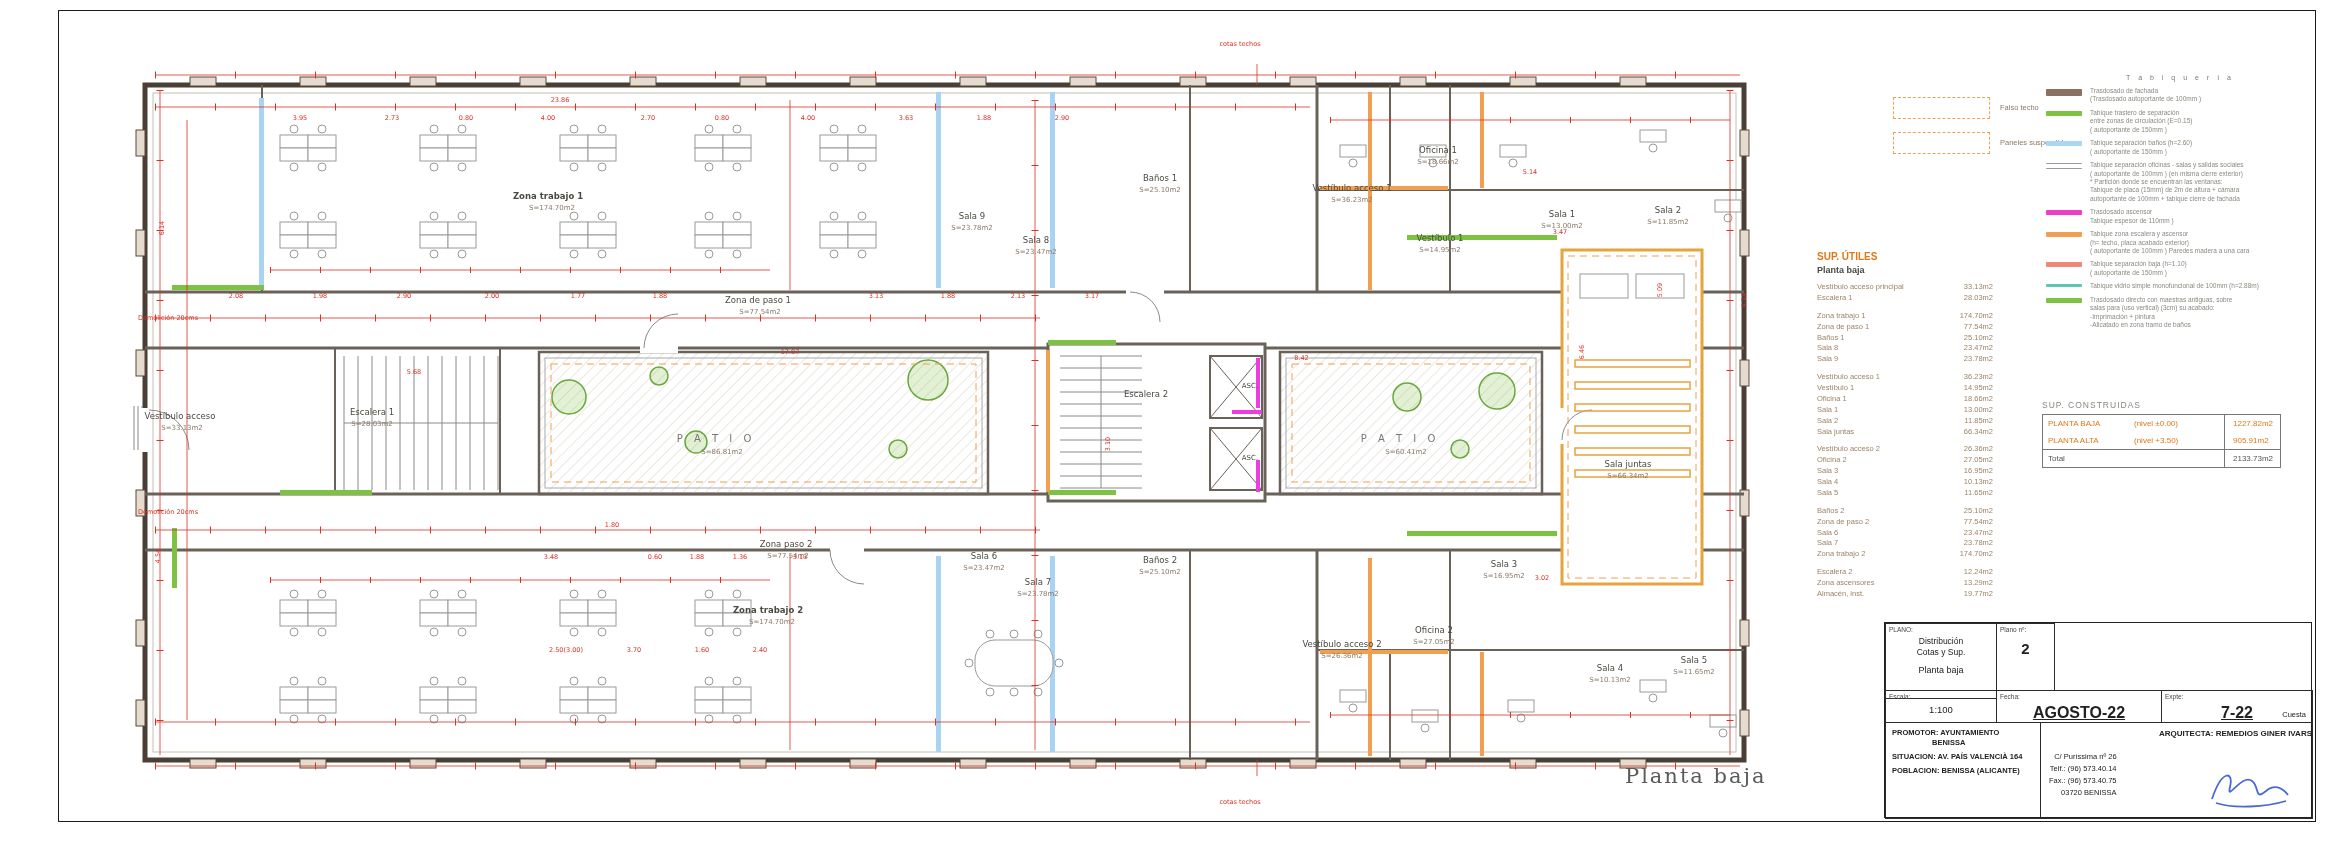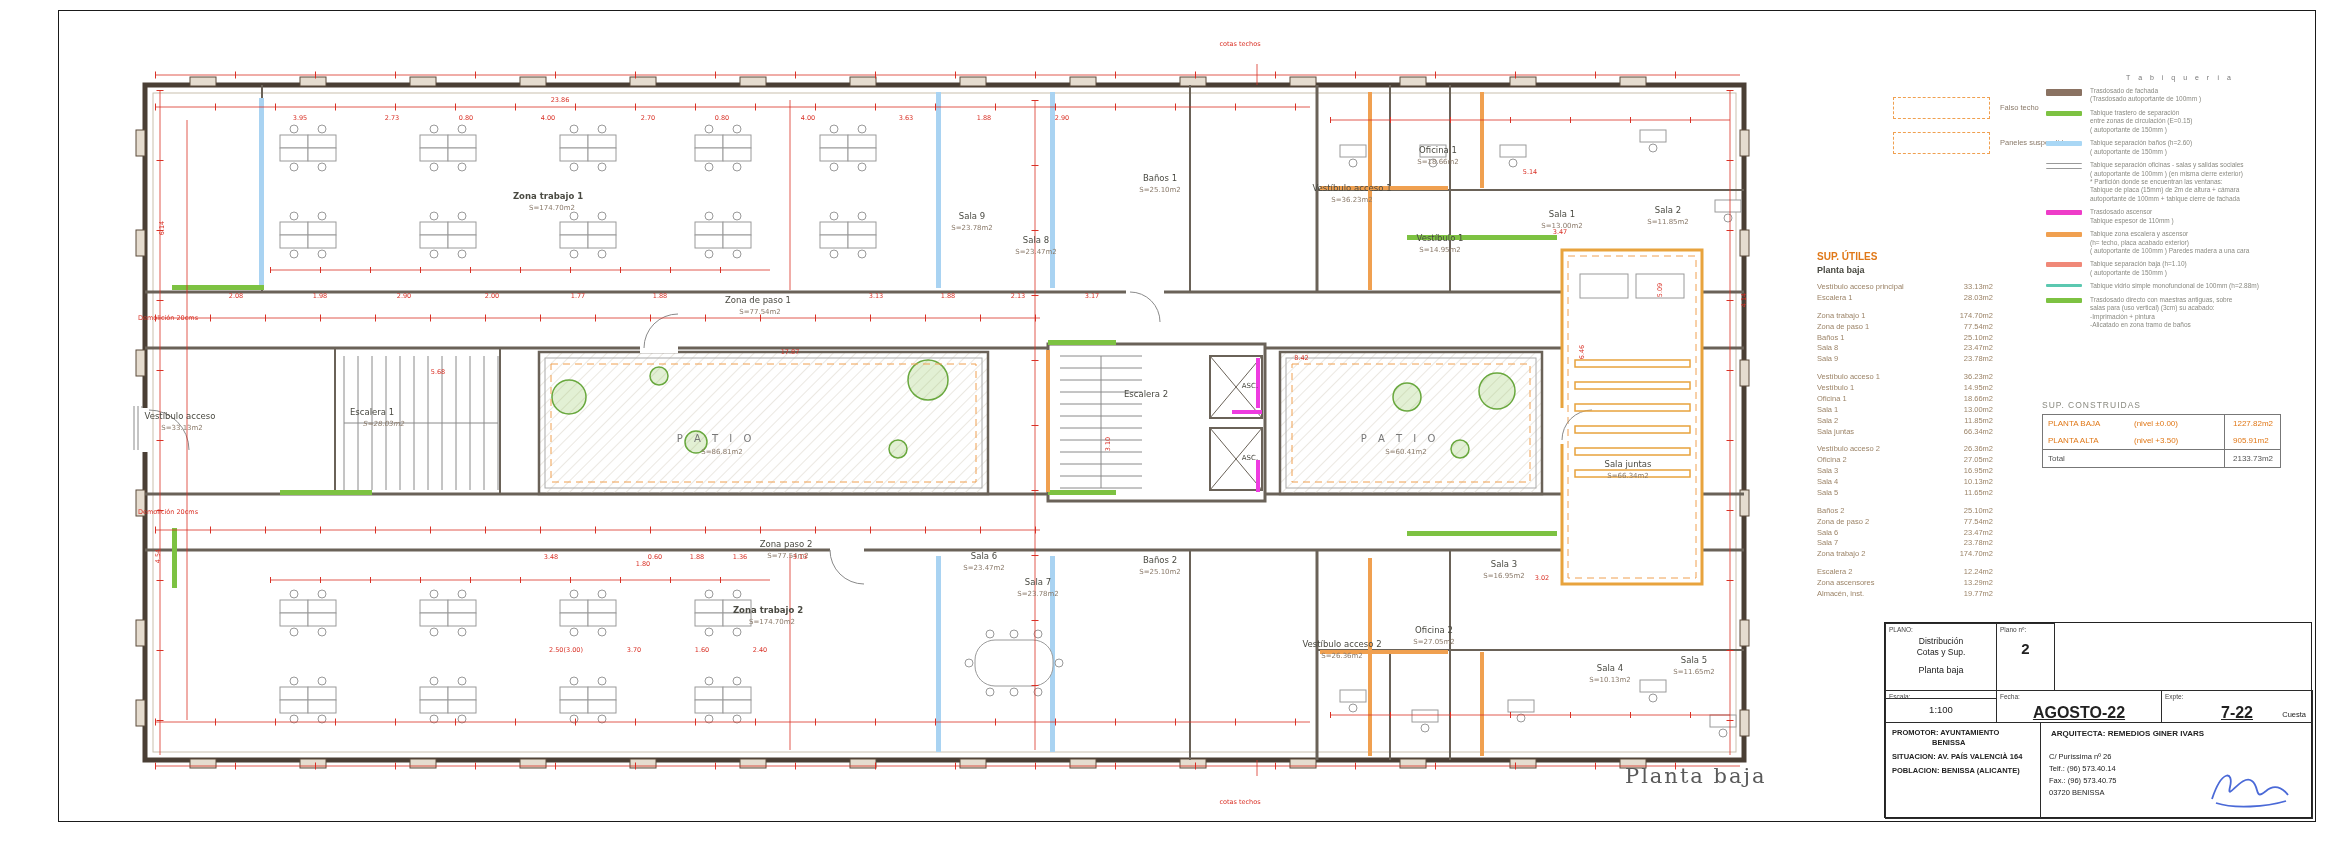--- a/index.html
+++ b/index.html
@@ -54,21 +54,21 @@
   .tblock{position:absolute;left:1884px;top:622px;width:428px;height:196px;border:1.8px solid #222;box-sizing:border-box;}
   .tb{position:absolute;border:1px solid #2b2b2b;box-sizing:border-box;font-size:8px;color:#222;}
   .tb .tag{position:absolute;left:3px;top:2px;font-size:6.5px;color:#444;}
   .c-plano{left:0;top:0;width:112px;height:76px;}
   .c-num{left:111px;top:0;width:59px;height:68px;}
   .c-proj{left:169px;top:0;width:259px;height:68px;}
   .c-escala{left:0;top:67px;width:112px;height:33px;}
   .c-fecha{left:111px;top:67px;width:166px;height:33px;}
   .c-expte{left:276px;top:67px;width:152px;height:33px;}
   .c-prom{left:0;top:99px;width:156px;height:97px;}
-  .c-arq{left:155px;top:99px;width:273px;height:97px;}
+  .c-arq{left:155px;top:99px;width:273px;height:97px;text-align:right;}
   .proj-lines{padding-top:5px;font-weight:bold;font-size:9px;line-height:1.3;text-align:center;}
   .plano-lines{margin-top:12px;font-size:8.5px;line-height:1.35;text-align:center;}
   .plano-name{margin-top:6px;font-size:9px;text-align:center;}
   .big-num{margin-top:16px;text-align:center;font-size:15px;font-weight:bold;}
   .mid-val{margin-top:13px;text-align:center;font-size:9.5px;}
   .mid-val.b{font-weight:bold;font-size:16px;text-decoration:underline;}
   .expte-sub{position:absolute;right:6px;bottom:3px;font-size:7.5px;}
   .prom-line{font-size:7.5px;font-weight:bold;margin:5px 0 0 6px;}
   .prom-line.ind{margin-left:46px;margin-top:1px;}
   .arq-name{font-size:8px;font-weight:bold;margin:6px 0 0 10px;}
@@ -356,21 +356,21 @@
     <div class="pl area" style="left: 1668px; top: 222px;">S=11.85m2</div>
     <div class="pl room" style="left: 1628px; top: 464px;">Sala juntas</div>
     <div class="pl area" style="left: 1628px; top: 476px;">S=66.34m2</div>
     <div class="pl patio" style="left: 716px; top: 438px;">P A T I O</div>
     <div class="pl area" style="left: 722px; top: 452px;">S=86.81m2</div>
     <div class="pl patio" style="left: 1400px; top: 438px;">P A T I O</div>
     <div class="pl area" style="left: 1406px; top: 452px;">S=60.41m2</div>
     <div class="pl room" style="left: 180px; top: 416px;">Vestíbulo acceso</div>
     <div class="pl area" style="left: 182px; top: 428px;">S=33.13m2</div>
     <div class="pl room" style="left: 372px; top: 412px;">Escalera 1</div>
-    <div class="pl area" style="left: 384px; top: 424px; font-style: italic;">S=28.03m2</div>
+    <div class="pl area" style="left: 372px; top: 424px;">S=28.03m2</div>
     <div class="pl room" style="left: 1146px; top: 394px;">Escalera 2</div>
     <div class="pl room" style="left: 1250px; top: 386px; font-size: 7px;">ASC.</div>
     <div class="pl room" style="left: 1250px; top: 458px; font-size: 7px;">ASC.</div>
     <div class="pl room bold" style="left: 768px; top: 610px;">Zona trabajo 2</div>
     <div class="pl area" style="left: 772px; top: 622px;">S=174.70m2</div>
     <div class="pl room" style="left: 786px; top: 544px;">Zona paso 2</div>
     <div class="pl area" style="left: 788px; top: 556px;">S=77.54m2</div>
     <div class="pl room" style="left: 984px; top: 556px;">Sala 6</div>
     <div class="pl area" style="left: 984px; top: 568px;">S=23.47m2</div>
     <div class="pl room" style="left: 1038px; top: 582px;">Sala 7</div>
@@ -406,24 +406,24 @@
     <div class="pl dim" style="left: 320px; top: 296px;">1.98</div>
     <div class="pl dim" style="left: 404px; top: 296px;">2.90</div>
     <div class="pl dim" style="left: 492px; top: 296px;">2.00</div>
     <div class="pl dim" style="left: 578px; top: 296px;">1.77</div>
     <div class="pl dim" style="left: 660px; top: 296px;">1.88</div>
     <div class="pl dim" style="left: 876px; top: 296px;">3.13</div>
     <div class="pl dim" style="left: 948px; top: 296px;">1.88</div>
     <div class="pl dim" style="left: 1018px; top: 296px;">2.13</div>
     <div class="pl dim" style="left: 1092px; top: 296px;">3.17</div>
     <div class="pl dim" style="left: 790px; top: 352px;">17.87</div>
-    <div class="pl dim" style="left: 416px; top: 372px; padding-left: 44px;">5.68</div>
+    <div class="pl dim" style="left: 392px; top: 372px; padding-left: 44px;">5.68</div>
     <div class="pl dim" style="left: 1290px; top: 358px; padding-left: 23px;">8.42</div>
     <div class="pl dim" style="left: 551px; top: 557px;">3.48</div>
-    <div class="pl dim" style="left: 612px; top: 564px; margin-left: 31px;">1.80</div>
+    <div class="pl dim" style="left: 612px; top: 525px;">1.80</div>
     <div class="pl dim" style="left: 655px; top: 557px;">0.60</div>
     <div class="pl dim" style="left: 697px; top: 557px;">1.88</div>
     <div class="pl dim" style="left: 740px; top: 557px;">1.36</div>
     <div class="pl dim" style="left: 800px; top: 557px;">3.13</div>
     <div class="pl dim" style="left: 566px; top: 650px;">2.50(3.00)</div>
     <div class="pl dim" style="left: 634px; top: 650px;">3.70</div>
     <div class="pl dim" style="left: 702px; top: 650px;">1.60</div>
     <div class="pl dim" style="left: 760px; top: 650px;">2.40</div>
     <div class="pl dim" style="left: 1530px; top: 172px;">5.14</div>
     <div class="pl dim" style="left: 1560px; top: 232px;">3.47</div>

